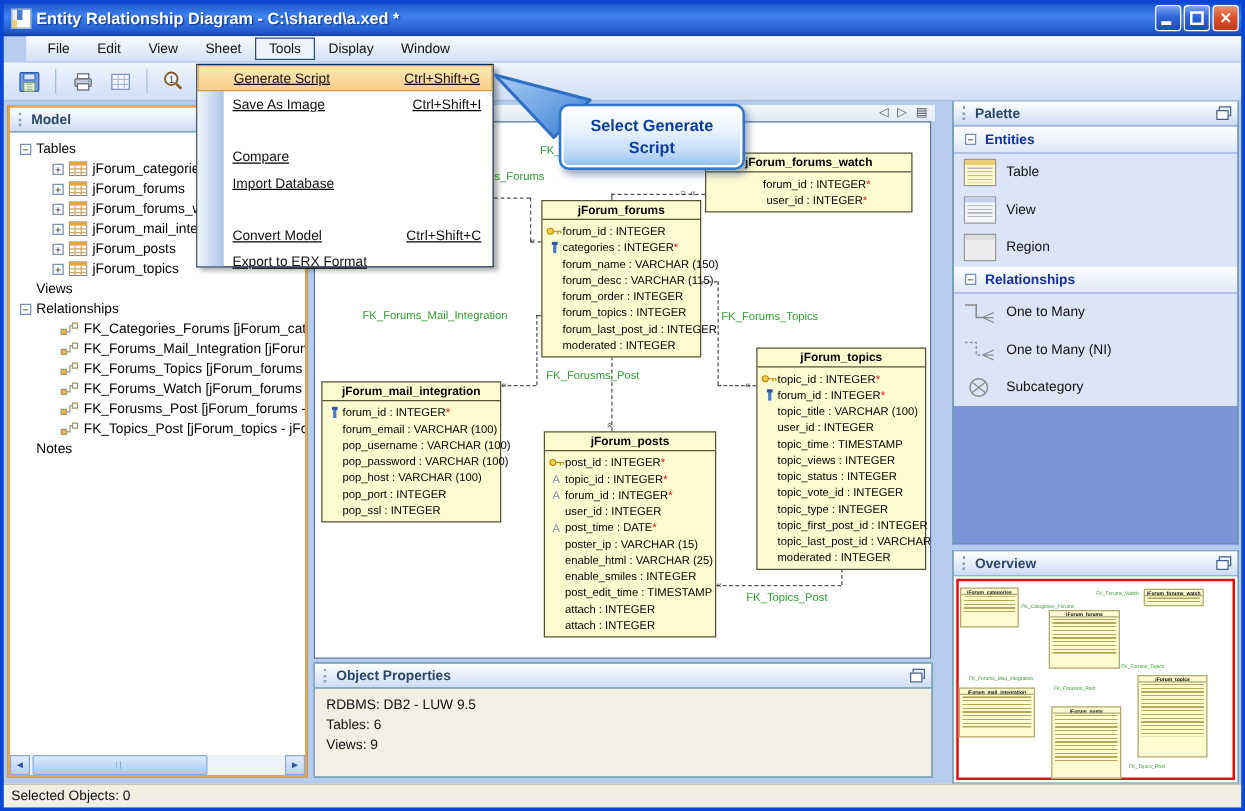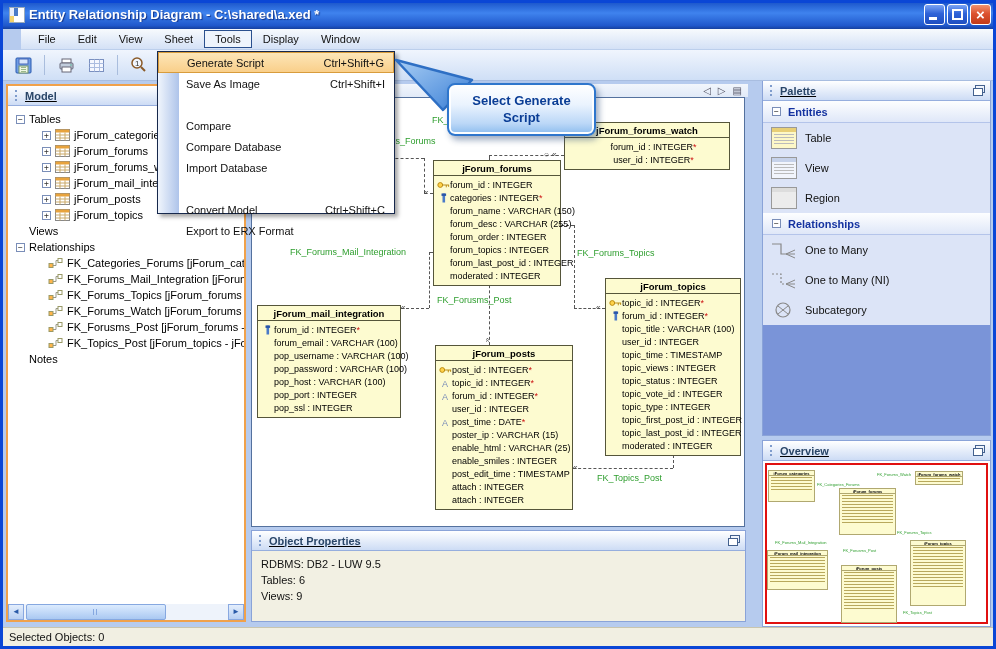--- a/index.html
+++ b/index.html
@@ -33,27 +33,27 @@
     background:linear-gradient(180deg,#f0f5fd,#cfdff6); border-bottom:1px solid #a8bde0;
     display:flex; align-items:center; padding-left:8px; gap:6px; z-index:4; }
   .tbtn { width:24px; height:24px; display:flex; align-items:center; justify-content:center; }
   .tsep { width:1px; height:20px; background:#a9bddd; margin:0 3px; }
 
   
   .dropdown { position:absolute; left:157px; top:51px; width:238px; height:163px; background:#fff;
     border:1px solid #16284c; box-shadow:3px 3px 4px rgba(0,0,0,.35); z-index:50; }
   .dd-gutter { position:absolute; left:0; top:0; bottom:0; width:21px;
     background:linear-gradient(90deg,#f0f5fc,#aec4ea); }
-  .dd-rows { position:absolute; inset:0; }
+  .dd-rows { position:absolute; inset:0;text-decoration:underline; }
   .dd-row { position:relative; height:21px; display:flex; align-items:center; padding:0 9px 0 28px; font-size:11px; color:#111; }
   .dd-row[data-state="hl"] { background:linear-gradient(180deg,#fde6b8,#f9cf8a); border:1px solid #d89c3c; }
   .dd-shortcut { margin-left:auto; }
 
   
-  .panel { position:absolute; background:#15803d; border:1px solid #8aa3d8;text-decoration:underline; }
+  .panel { position:absolute; background:#15803d; border:1px solid #8aa3d8; }
   .phead { height:20px; display:flex; align-items:center; padding:0 5px;
     background:linear-gradient(180deg,#ffffff,#cddcf5); border-bottom:1px solid #96aede;
     font:bold 11px "Liberation Sans",sans-serif; color:#2a4668; }
   .grip { width:4px; height:11px; border-left:2px dotted #7f9ccc; margin:0 6px 0 2px; }
   .float-btn { margin-left:auto; position:relative; width:12px; height:11px; }
   .float-btn::after { content:""; position:absolute; right:0; top:0; width:8px; height:6px; border:1px solid #44618e; }
   .float-btn::before { content:""; position:absolute; left:0; bottom:0; width:8px; height:6px; border:1px solid #44618e; background:#fff; z-index:1; }
 
   
   .model-panel { left:6px; top:84px; width:240px; height:538px; border:2px solid #f0a14b; }
@@ -456,21 +456,21 @@
           <span>categories : INTEGER</span>
             <span class="req">*</span>
         </div>
           <div class="erow" data-icon="">
           <span class="ic"></span>
           <span>forum_name : VARCHAR (150)</span>
             <span class="req"></span>
         </div>
           <div class="erow" data-icon="">
           <span class="ic"></span>
-          <span>forum_desc : VARCHAR (255)</span>
+          <span>forum_desc : VARCHAR (115)</span>
             <span class="req"></span>
         </div>
           <div class="erow" data-icon="">
           <span class="ic"></span>
           <span>forum_order : INTEGER</span>
             <span class="req"></span>
         </div>
           <div class="erow" data-icon="">
           <span class="ic"></span>
           <span>forum_topics : INTEGER</span>
@@ -547,21 +547,21 @@
           <span>topic_type : INTEGER</span>
             <span class="req"></span>
         </div>
           <div class="erow" data-icon="">
           <span class="ic"></span>
           <span>topic_first_post_id : INTEGER</span>
             <span class="req"></span>
         </div>
           <div class="erow" data-icon="">
           <span class="ic"></span>
-          <span>topic_last_post_id : INTEGER</span>
+          <span>topic_last_post_id : VARCHAR</span>
             <span class="req"></span>
         </div>
           <div class="erow" data-icon="">
           <span class="ic"></span>
           <span>moderated : INTEGER</span>
             <span class="req"></span>
         </div>
         </div>
     </div>
 
@@ -856,25 +856,20 @@
       <span class="dd-shortcut">Ctrl+Shift+I</span>
     </div>
       <div class="dd-row">
 
       <span class="dd-label"></span>
       <span class="dd-shortcut"></span>
     </div>
       <div class="dd-row" data-state="">
 
       <span class="dd-label">Compare</span>
-      <span class="dd-shortcut"></span>
-    </div>
-      <div class="dd-row" data-state="">
-
-      <span class="dd-label">Compare Database</span>
       <span class="dd-shortcut"></span>
     </div>
       <div class="dd-row" data-state="">
 
       <span class="dd-label">Import Database</span>
       <span class="dd-shortcut"></span>
     </div>
       <div class="dd-row">
 
       <span class="dd-label"></span>

